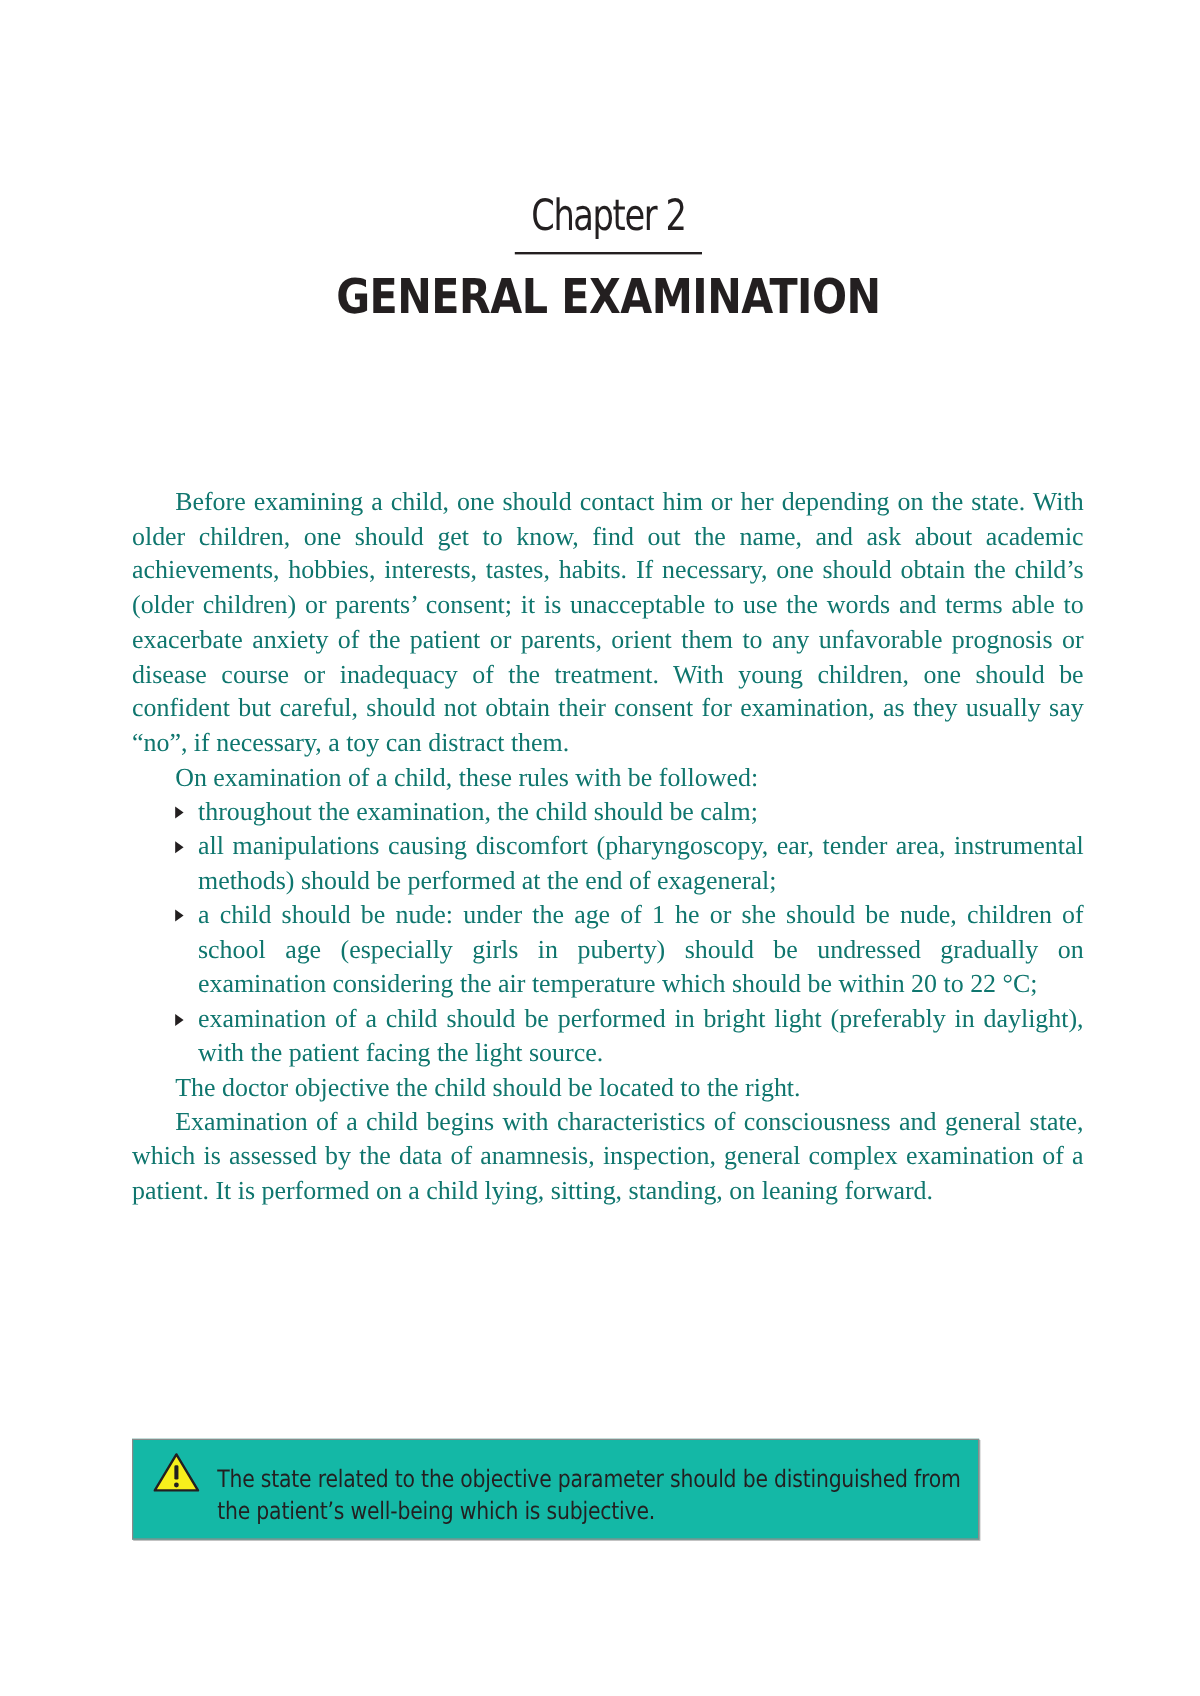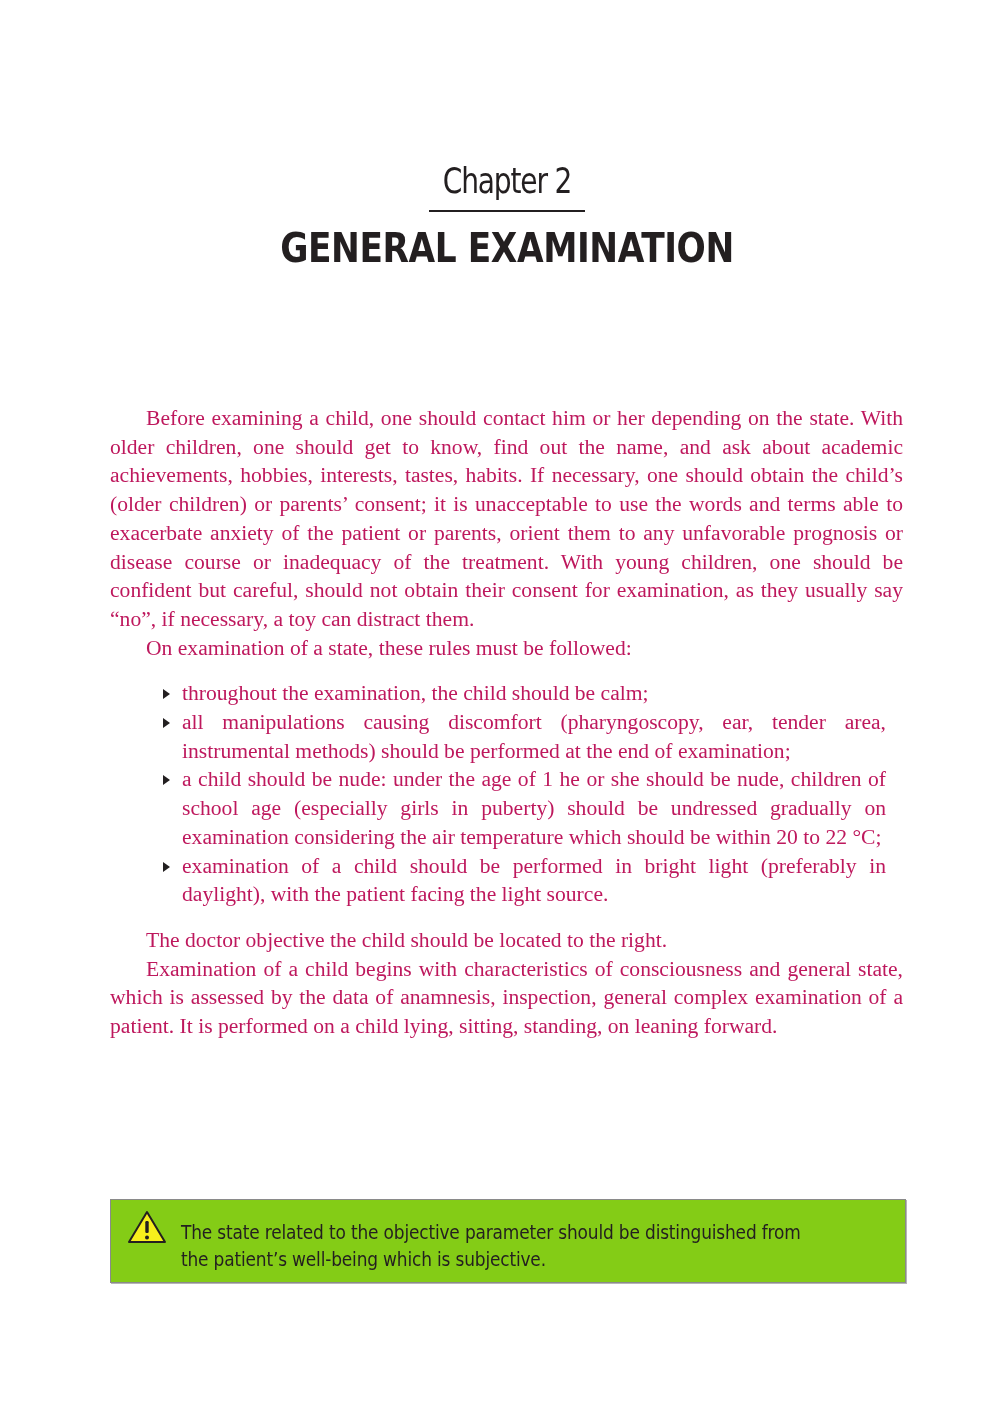--- a/index.html
+++ b/index.html
@@ -59,31 +59,31 @@
       line-height: 52px;
     }
     .body-text {
       position: absolute;
       top: 404px;
       left: 110px;
       width: 793px;
       font-family: "Liberation Serif", serif;
       font-size: 21.6px;
       line-height: 28.7px;
-      color: #be185d;
+      color: #0f766e;
       text-align: justify;
     }
     .para {
       margin: 0;
       text-indent: 36px;
       text-align: justify;
     }
     .rule-list {
       list-style: none;
-      margin: 17px;
+      margin: 0;
       padding: 0;
       font-family: Liberation Serif, serif;
     }
     .rule-item {
       position: relative;
       padding-left: 55px;
       margin-left: 0;
       text-align: justify;
     }
     .bullet {
@@ -93,24 +93,24 @@
       width: 0;
       height: 0;
       border-top: 5px solid transparent;
       border-bottom: 5px solid transparent;
       border-left: 7px solid #231f20;
     }
     .callout {
       position: absolute;
       top: 1199px;
       left: 110px;
-      width: 796px;
+      width: 706px;
       height: 84px;
       box-sizing: border-box;
-      background: #84cc16;
+      background: #14b8a6;
       border: 1.5px solid #8a8a8a;
       box-shadow: 1px 1px 0 #b5b5b5;
     }
     .callout-icon {
       position: absolute;
       left: 16px;
       top: 10px;
       width: 40px;
       height: 34px;
     }
@@ -132,30 +132,30 @@
 <body>
 
 <div class="page">
 
   <div class="chapter-label">Chapter 2</div>
   <div class="chapter-rule"></div>
   <h1 class="chapter-title" style="margin:0;">GENERAL EXAMINATION</h1>
 
   <div class="body-text">
     <p class="para">Before examining a child, one should contact him or her depending on the state. With older children, one should get to know, find out the name, and ask about academic achievements, hobbies, interests, tastes, habits. If necessary, one should obtain the child’s (older children) or parents’ consent; it is unac­ceptable to use the words and terms able to exacerbate anxiety of the patient or parents, orient them to any unfavorable prognosis or disease course or in­adequacy of the treatment. With young children, one should be confident but careful, should not obtain their consent for examination, as they usually say “no”, if necessary, a toy can distract them.</p>
-    <p class="para">On examination of a state, these rules must be followed:</p>
+    <p class="para">On examination of a child, these rules with be followed:</p>
 
     <ul class="rule-list">
       <li class="rule-item">
         <span class="bullet"></span>
         <span>throughout the examination, the child should be calm;</span>
       </li>
       <li class="rule-item">
         <span class="bullet"></span>
-        <span>all manipulations causing discomfort (pharyngoscopy, ear, tender area, instrumental methods) should be performed at the end of exa­mination;</span>
+        <span>all manipulations causing discomfort (pharyngoscopy, ear, tender area, instrumental methods) should be performed at the end of exa­general;</span>
       </li>
       <li class="rule-item">
         <span class="bullet"></span>
         <span>a child should be nude: under the age of 1 he or she should be nude, children of school age (especially girls in puberty) should be undressed gradually on examination considering the air temperature which should be within 20 to 22 °C;</span>
       </li>
       <li class="rule-item">
         <span class="bullet"></span>
         <span>examination of a child should be performed in bright light (preferably in daylight), with the patient facing the light source.</span>
       </li>
     </ul>

